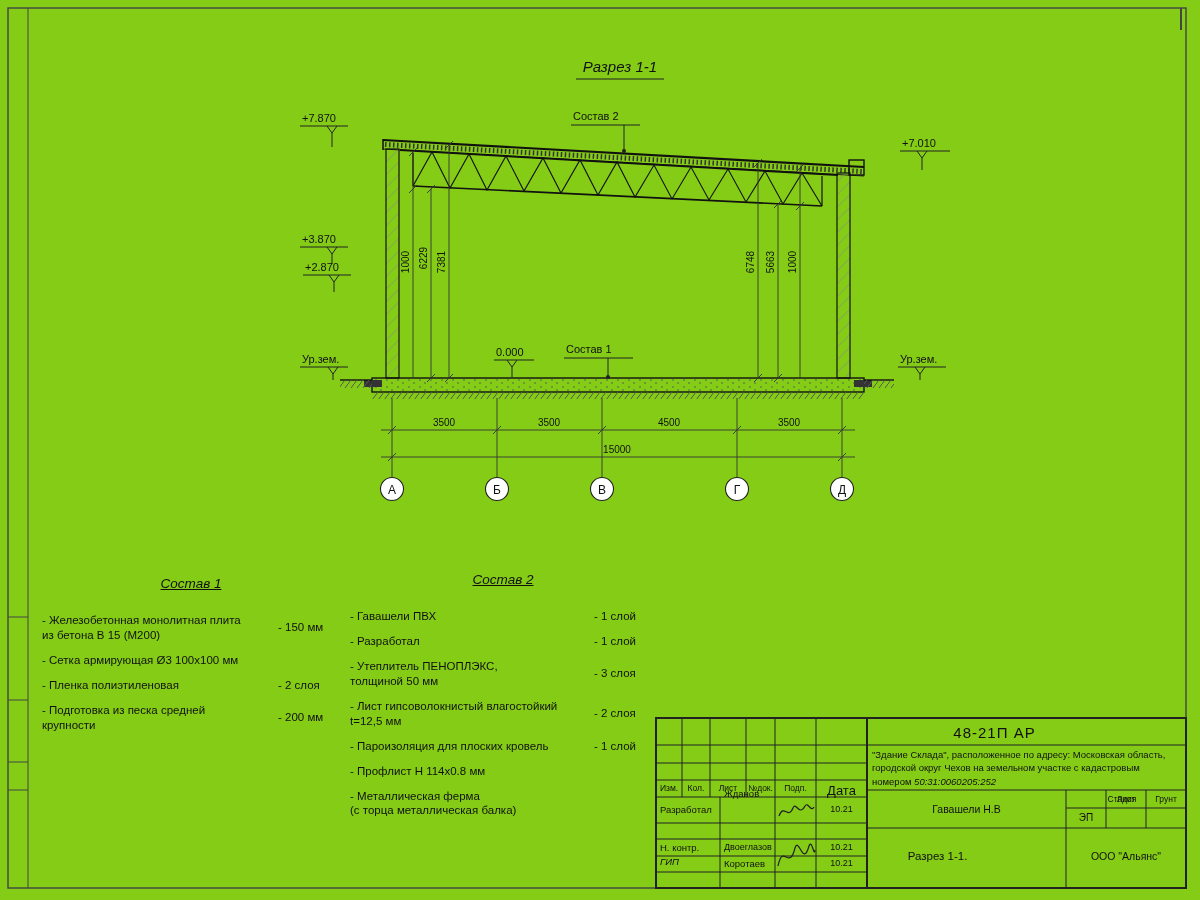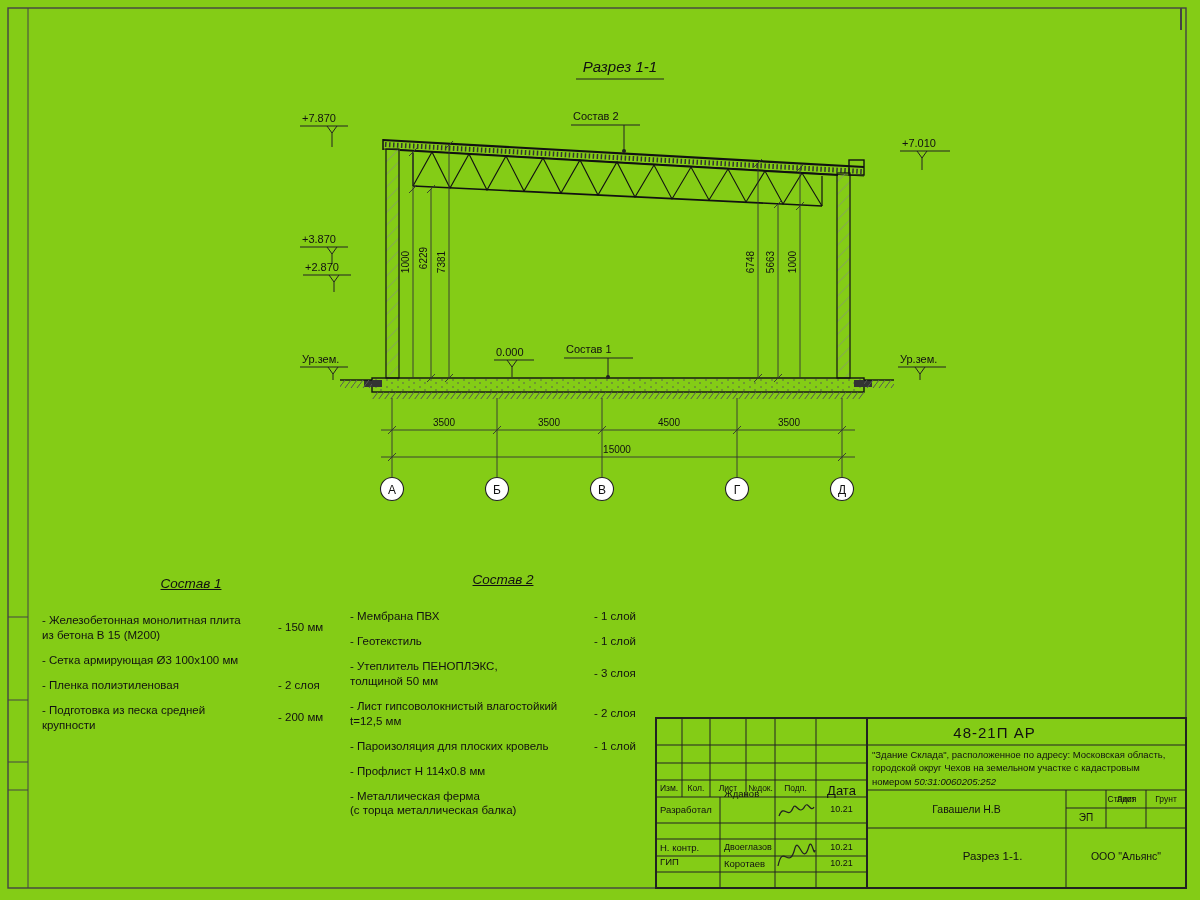--- a/index.html
+++ b/index.html
@@ -263,25 +263,25 @@
     <div class="comp-item">
       <div class="ct">- Подготовка из песка средней
 крупности</div>
       <div class="cv">- 200 мм</div>
     </div>
   </div>
 
   <div class="comp" style="left:350px;top:572px;width:306px;">
     <div class="comp-heading">Состав 2</div>
     <div class="comp-item">
-      <div class="ct">- Мембрана ПВХ</div>
+      <div class="ct">- Гавашели ПВХ</div>
       <div class="cv">- 1 слой</div>
     </div>
     <div class="comp-item">
-      <div class="ct">- Геотекстиль</div>
+      <div class="ct">- Разработал</div>
       <div class="cv">- 1 слой</div>
     </div>
     <div class="comp-item">
       <div class="ct">- Утеплитель ПЕНОПЛЭКС,
 толщиной 50 мм</div>
       <div class="cv">- 3 слоя</div>
     </div>
     <div class="comp-item">
       <div class="ct">- Лист гипсоволокнистый влагостойкий
 t=12,5 мм</div>
@@ -315,29 +315,29 @@
     <div class="tb-text tb-c" style="left:816px;top:783px;width:51px;font-size:13px;">Дата</div>
 
     <div class="tb-text" style="left:660px;top:804px;">Разработал</div>
     <div class="tb-text" style="left:724px;top:788px;">Жданов</div>
     <div class="tb-text tb-c" style="left:816px;top:804px;width:51px;font-size:9px;">10.21</div>
 
     <div class="tb-text" style="left:660px;top:842px;">Н. контр.</div>
     <div class="tb-text" style="left:724px;top:842px;font-size:9px;">Двоеглазов</div>
     <div class="tb-text tb-c" style="left:816px;top:842px;width:51px;font-size:9px;">10.21</div>
 
-    <div class="tb-text" style="left:660px;top:856px;">ГИП</div>
+    <div class="tb-text" style="left:660px;top:856px;font-style:italic;">ГИП</div>
     <div class="tb-text" style="left:724px;top:858px;">Коротаев</div>
     <div class="tb-text tb-c" style="left:816px;top:858px;width:51px;font-size:9px;">10.21</div>
 
     <div class="tb-text tb-c" style="left:867px;top:803px;width:199px;font-size:10.5px;">Гавашели Н.В</div>
 
     <div class="tb-text tb-c" style="left:1066px;top:794px;width:40px;font-size:8.5px;padding-left:36px;">Стадия</div>
     <div class="tb-text tb-c" style="left:1106px;top:794px;width:40px;font-size:8.5px;">Лист</div>
     <div class="tb-text tb-c" style="left:1146px;top:794px;width:40px;font-size:8.5px;">Грунт</div>
     <div class="tb-text tb-c" style="left:1066px;top:812px;width:40px;font-size:10px;">ЭП</div>
 
-    <div class="tb-text tb-c" style="left:893px;top:850px;width:199px;font-size:11.5px;">Разрез 1-1.</div>
+    <div class="tb-text tb-c" style="left:838px;top:850px;width:199px;font-size:11.5px;">Разрез 1-1.</div>
     <div class="tb-text tb-c" style="left:1066px;top:850px;width:120px;font-size:10.5px;">ООО "Альянс"</div>
   </div>
 
 </div>
 </div>
 
 </body></html>

